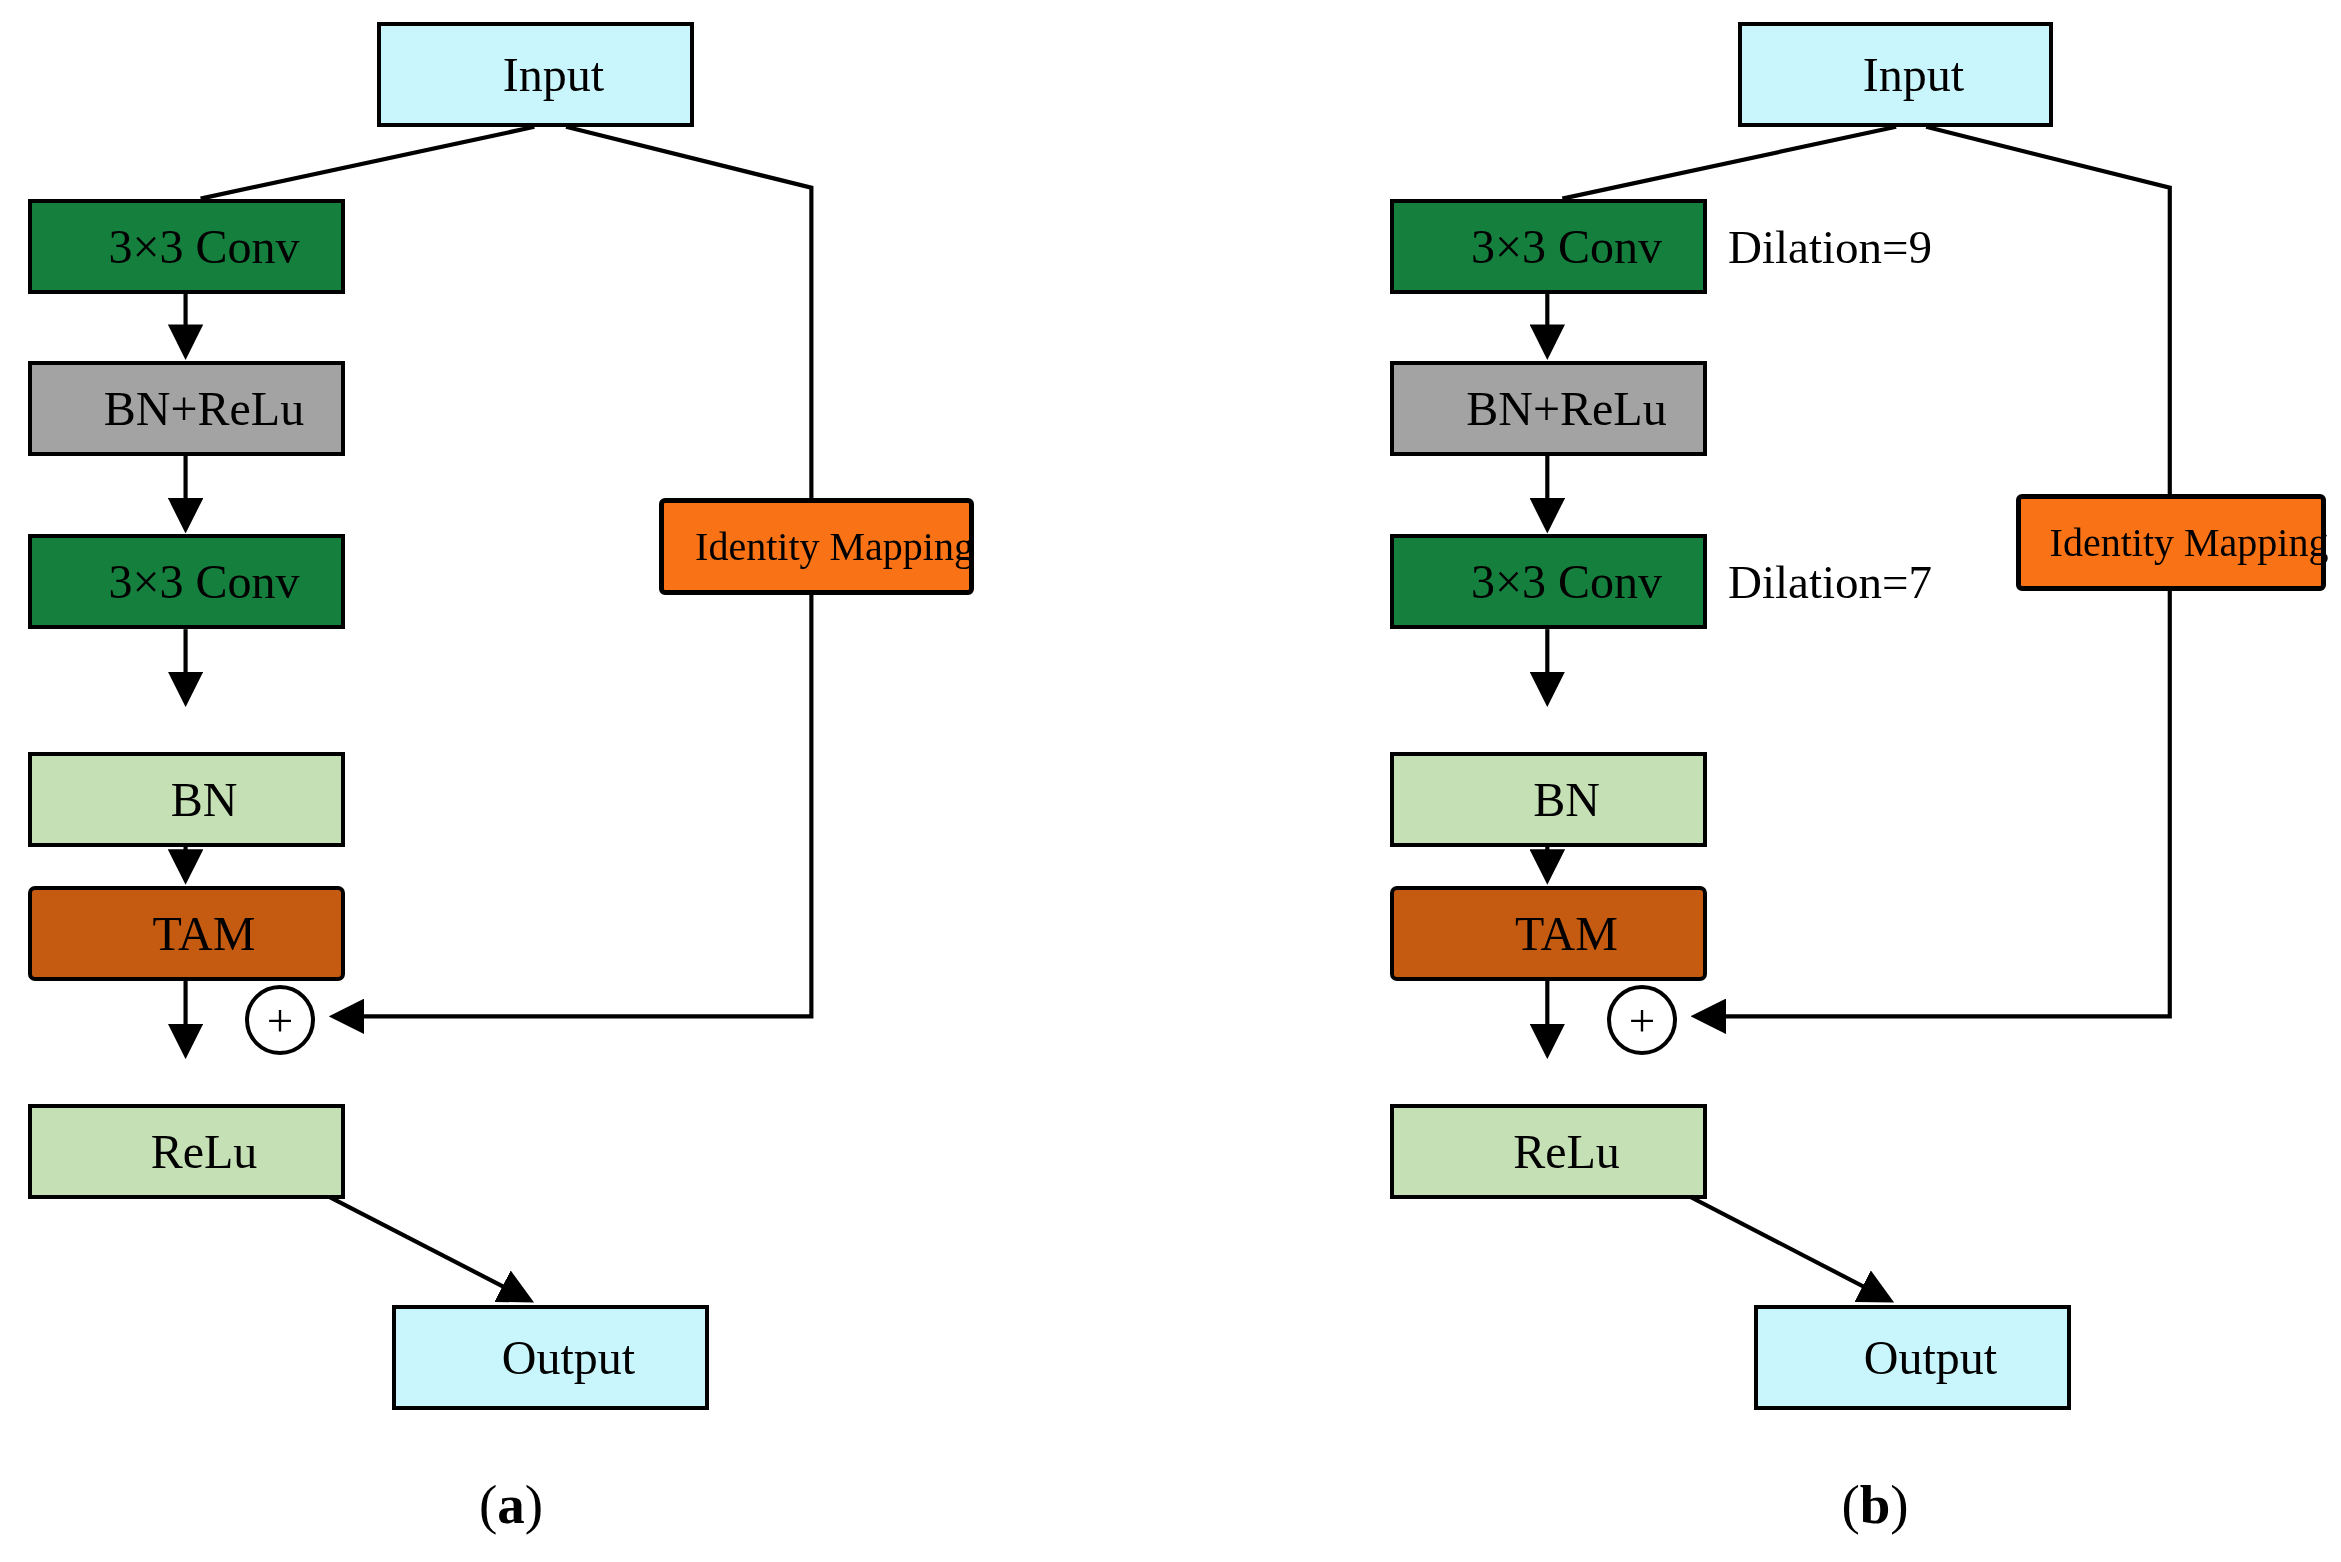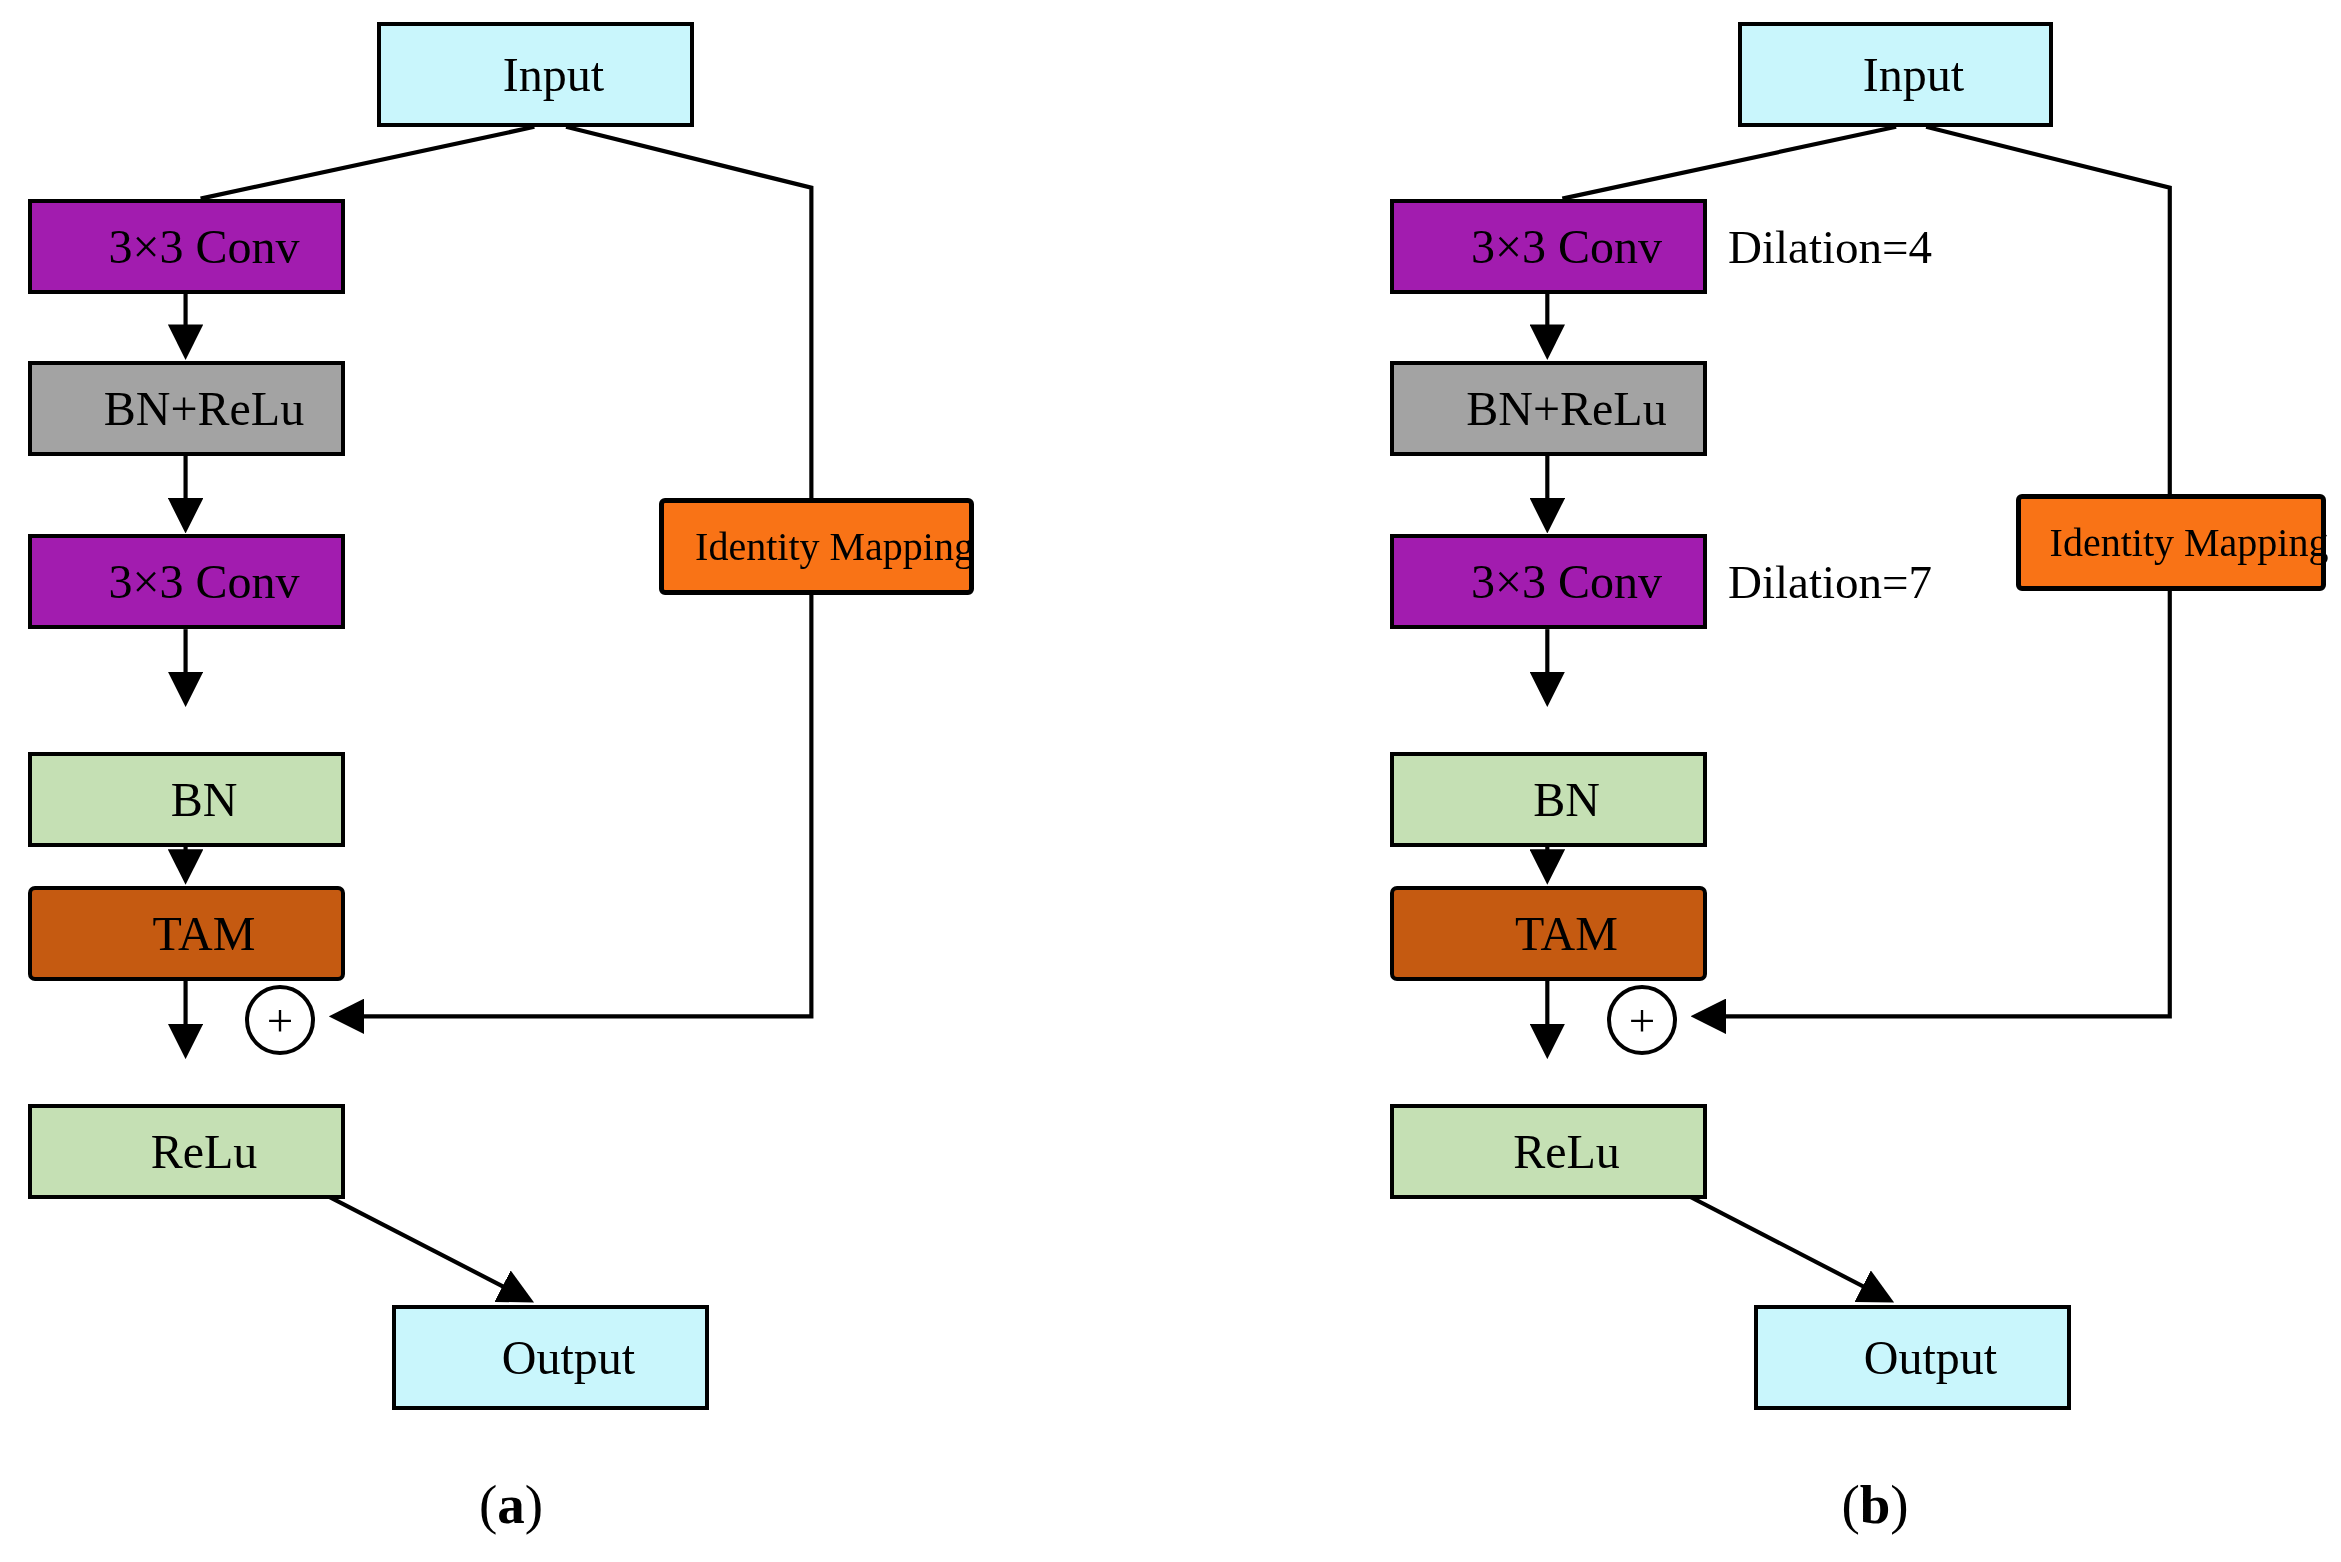--- a/index.html
+++ b/index.html
@@ -20,21 +20,21 @@
     align-items: center;
     justify-content: center;
     text-align: center;
     color: #000000;
     font-size: 48px;
     line-height: 1;
     white-space: nowrap;
     padding-left: 36px;
   }
   .io      { background: #C9F6FC; }
-  .conv    { background: #a21caf; }
+  .conv    { background: #15803d; }
   .bnrelu  { background: #a3a3a3; }
   .bnlight { background: #C5E0B4; margin-top: 44px; }
   .tam     { background: #C55A11; border-radius: 7px; }
   .identity{ background: #f97316; border-width: 5px; font-size: 40px; border-radius: 6px; }
   .plus {
     position: absolute;
     box-sizing: border-box;
     width: 70px; height: 70px;
     border: 4.2px solid #000000;
     border-radius: 50%;
@@ -151,21 +151,21 @@
     <span>(</span><b>a</b><span>)</span>
   </div>
 
   <div id="b-input" class="node io">
     <span>Input</span>
   </div>
   <div id="b-conv1" class="node conv">
     <span>3×3 Conv</span>
   </div>
   <div id="b-note1" class="note">
-    <span>Dilation=4</span>
+    <span>Dilation=9</span>
   </div>
   <div id="b-bnrelu" class="node bnrelu">
     <span>BN+ReLu</span>
   </div>
   <div id="b-conv2" class="node conv">
     <span>3×3 Conv</span>
   </div>
   <div id="b-note2" class="note">
     <span>Dilation=7</span>
   </div>

